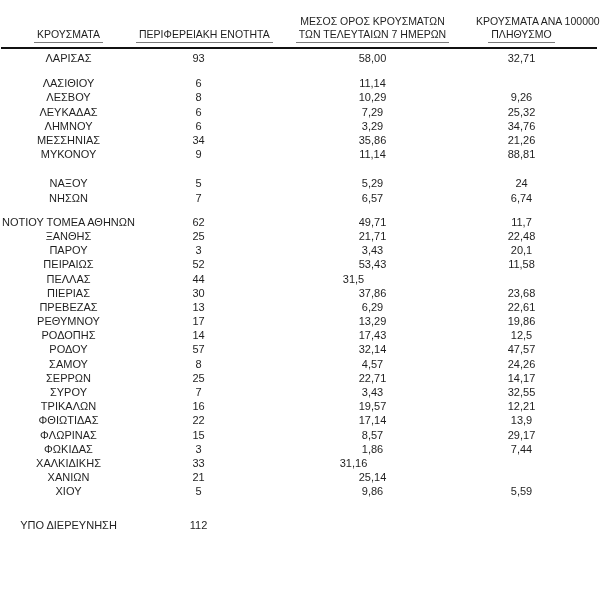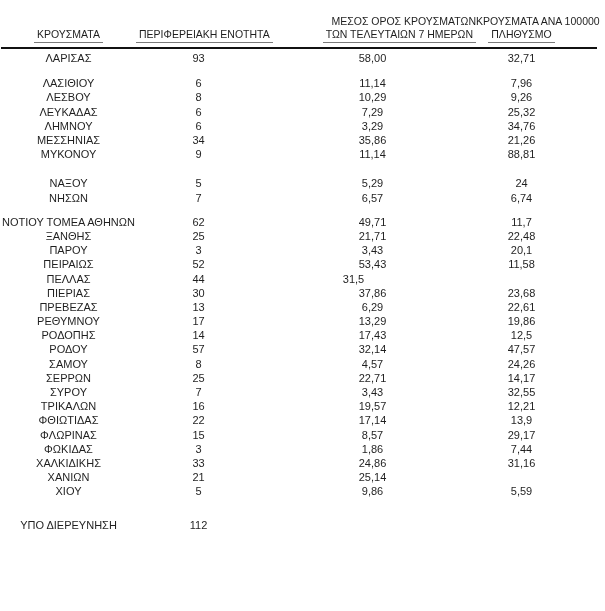--- a/index.html
+++ b/index.html
@@ -28,21 +28,21 @@
     align-items: end;
     padding-bottom: 4px;
     border-bottom: 2px solid #111111;
   }
   .hdr-cell {
     text-align: center;
     font-size: 10.5px;
     line-height: 13px;
     white-space: nowrap;
   }
-  .hdr-cell.c3 { padding-left: 8px; text-align: right; }
+  .hdr-cell.c3 { padding-left: 8px; }
   .hdr-cell.c4 { padding-right: 30px; }
   .hdr-cell .u {
     display: inline-block;
     border-bottom: 1px solid #7a7a7a;
     padding: 0 3px 1px 3px;
   }
   .tbody { margin-top: 2px; }
   .group { }
   .group:nth-of-type(2) { margin-top: 11px; }
   .group:nth-of-type(3) { margin-top: 15px; }
@@ -94,21 +94,20 @@
             <div class="c2">93</div>
             <div class="c3">58,00</div>
             <div class="c4">32,71</div>
           </div>
         </div>
         <div class="group">
           <div class="row">
             <div class="c1">ΛΑΣΙΘΙΟΥ</div>
             <div class="c2">6</div>
             <div class="c3">11,14</div>
-            <div class="c4">7,96</div>
           </div>
           <div class="row">
             <div class="c1">ΛΕΣΒΟΥ</div>
             <div class="c2">8</div>
             <div class="c3">10,29</div>
             <div class="c4">9,26</div>
           </div>
           <div class="row">
             <div class="c1">ΛΕΥΚΑΔΑΣ</div>
             <div class="c2">6</div>
@@ -248,21 +247,20 @@
           </div>
           <div class="row">
             <div class="c1">ΦΩΚΙΔΑΣ</div>
             <div class="c2">3</div>
             <div class="c3">1,86</div>
             <div class="c4">7,44</div>
           </div>
           <div class="row">
             <div class="c1">ΧΑΛΚΙΔΙΚΗΣ</div>
             <div class="c2">33</div>
-            <div class="c3">24,86</div>
             <div class="c4">31,16</div>
           </div>
           <div class="row">
             <div class="c1">ΧΑΝΙΩΝ</div>
             <div class="c2">21</div>
             <div class="c3">25,14</div>
           </div>
           <div class="row">
             <div class="c1">ΧΙΟΥ</div>
             <div class="c2">5</div>

